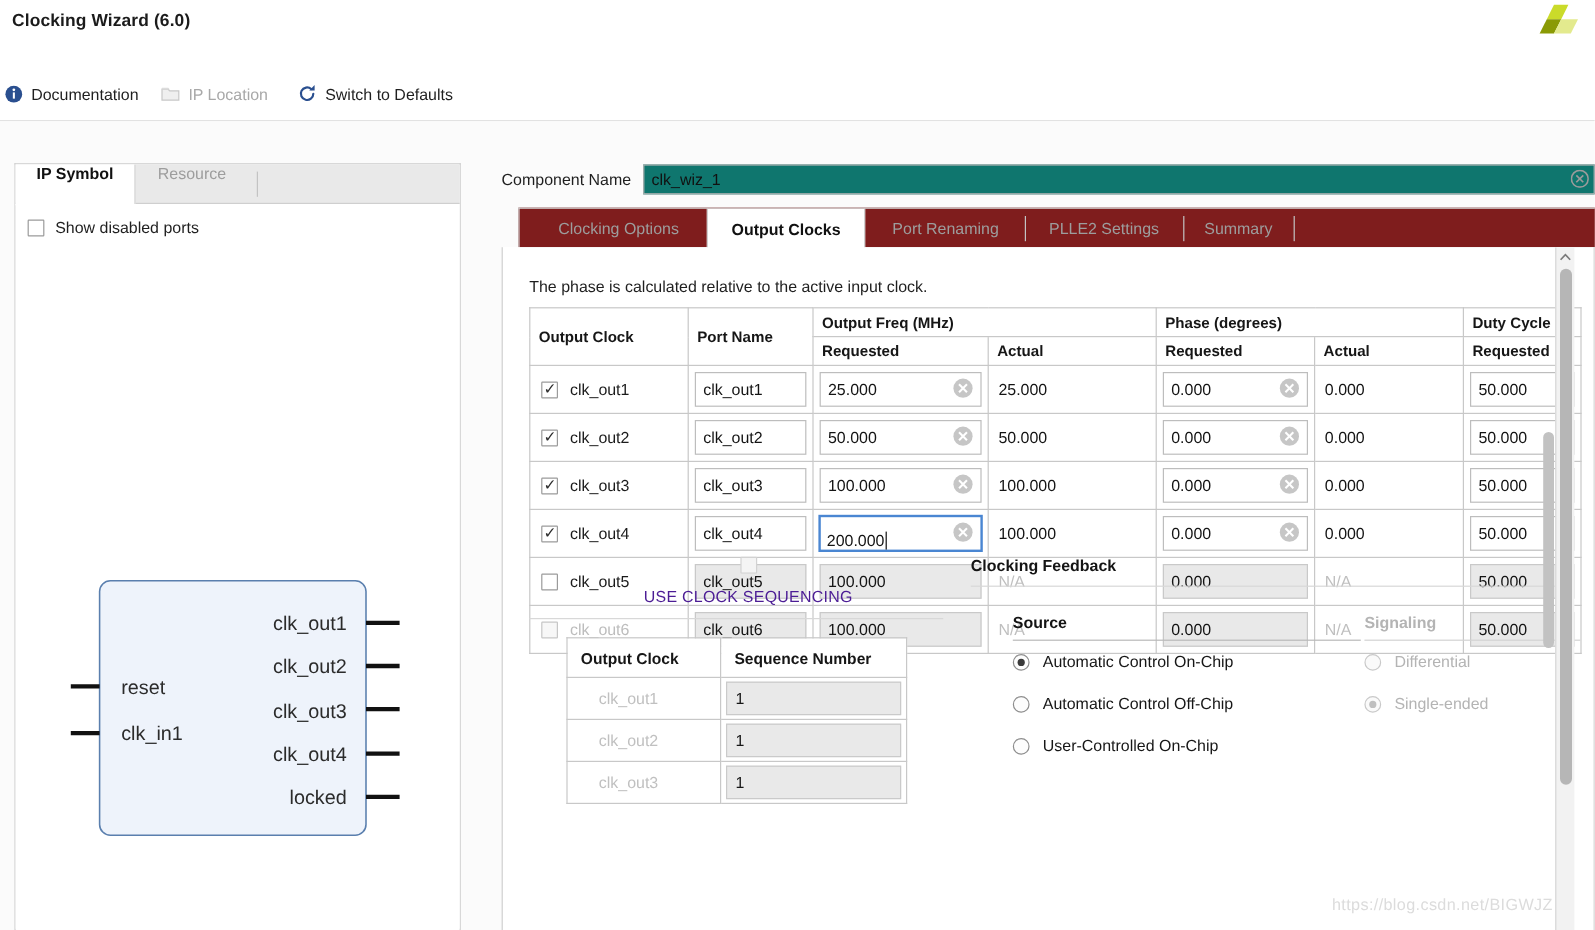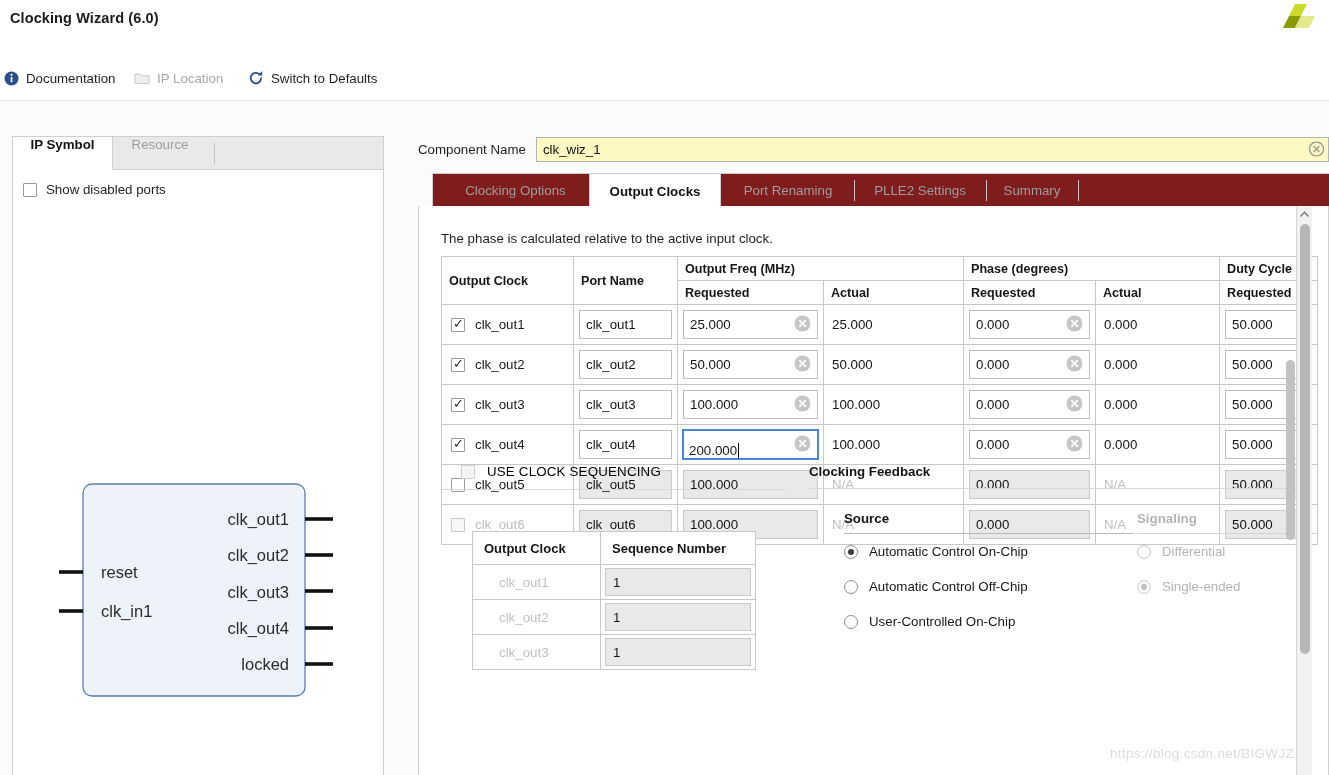--- a/index.html
+++ b/index.html
@@ -118,21 +118,21 @@
   .right-panel {
     position: absolute; left: 404px; top: 0; width: 925px; height: 674px;
   }
   .comp-row {
     position: absolute; left: 14px; top: 35px; width: 911px; height: 26px;
     display: flex; align-items: center;
   }
   .comp-label { font-size: 13.3px; color: #1f1f1f; margin-right: 10px; white-space: nowrap; }
   .comp-input {
     position: relative; flex: 1; height: 25px;
-    border: 1px solid #b4b4b4; background: #fef9c3;
+    border: 1px solid #b4b4b4; background: #0f766e;
     display: flex; align-items: center;
   }
   .comp-input input {
     border: none; outline: none; background: transparent;
     font-family: "Liberation Sans", sans-serif; font-size: 13.3px;
     color: #111; width: 100%; padding: 0 26px 0 6px; height: 23px;
   }
   .clear-btn {
     position: absolute; right: 4px; top: 50%; transform: translateY(-50%);
     width: 15px; height: 15px; cursor: pointer;
@@ -214,22 +214,23 @@
   .field .xclr { position: absolute; right: 6px; top: 50%; transform: translateY(-50%); }
   .plain-val {
     padding-left: 8px; font-size: 13.3px; color: #141414;
   }
   .plain-val.na { color: #bfbfbf; }
 
   
   .seq-wrap { position: absolute; left: 22px; top: 258px; width: 345px; }
   .seq-head {
     display: flex; align-items: center; gap: 12px;
-    font-size: 13.3px; color: #000000; letter-spacing: .2px;
+    font-size: 13.3px; color: #4c1d95; letter-spacing: .2px;
     padding-left: 20px;
+    flex-direction: column;
   }
   .seq-rule { margin-top: 10px; height: 1px; background: #d8d8d8; width: 345px; }
 
   .seq-table {
     position: absolute; left: 53px; top: 325px;
     width: 283px; border-collapse: collapse; table-layout: fixed;
   }
   .seq-table th, .seq-table td { border: 1px solid #c8c8c8; padding: 0; background: #fff; }
   .seq-table th {
     height: 33px; font-size: 13px; font-weight: bold; color: #161616;

